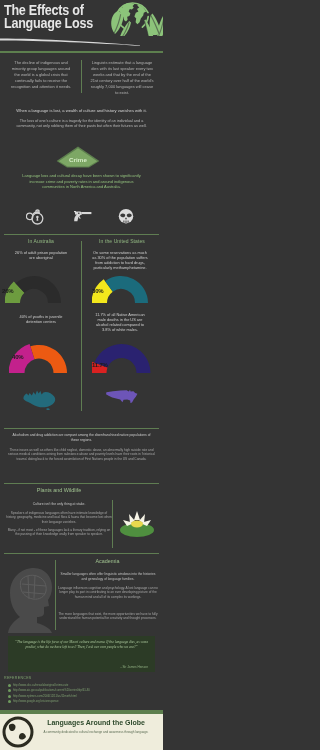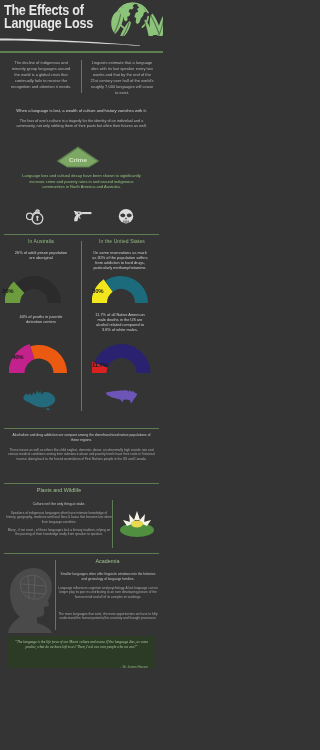--- a/index.html
+++ b/index.html
@@ -1,18 +1,18 @@
 <!DOCTYPE html>
 <html><head>
 <meta charset="utf-8">
 <style>
   *{box-sizing:border-box;margin:0;padding:0}
   html,body{width:163px;height:750px}
   body{background:#343434;font-family:"Liberation Sans",sans-serif;color:#b9b9b9;overflow:hidden;-webkit-font-smoothing:antialiased}
-  .page{position:relative;width:163px;height:668px;overflow:hidden}
+  .page{position:relative;width:163px;height:750px;overflow:hidden}
   .abs{position:absolute}
 
   
   #hdr{left:0;top:0;width:163px;height:53px}
   .ttl{position:absolute;left:4px;font-family:"Liberation Sans",sans-serif;font-weight:bold;color:#e6e6e6;font-size:14.4px;letter-spacing:-.3px;line-height:14px;transform:scaleX(.875);transform-origin:0 0;white-space:nowrap}
   #ttl1{top:3px}
   #ttl2{top:16px}
   #swoosh{left:0;top:38px;width:140px;height:8px}
   #greenbar{left:0;top:51px;width:163px;height:2px;background:#5d7f4e}
 

